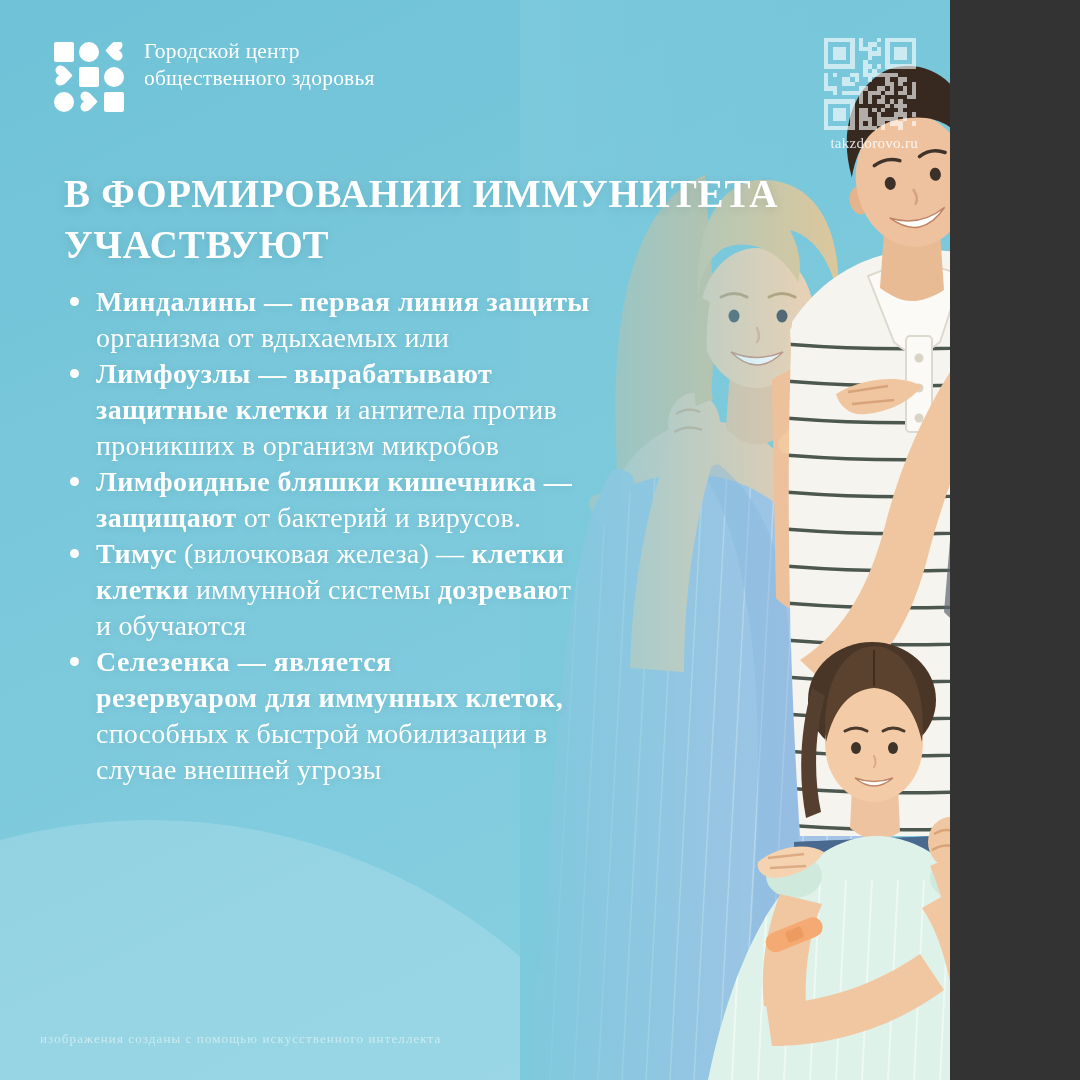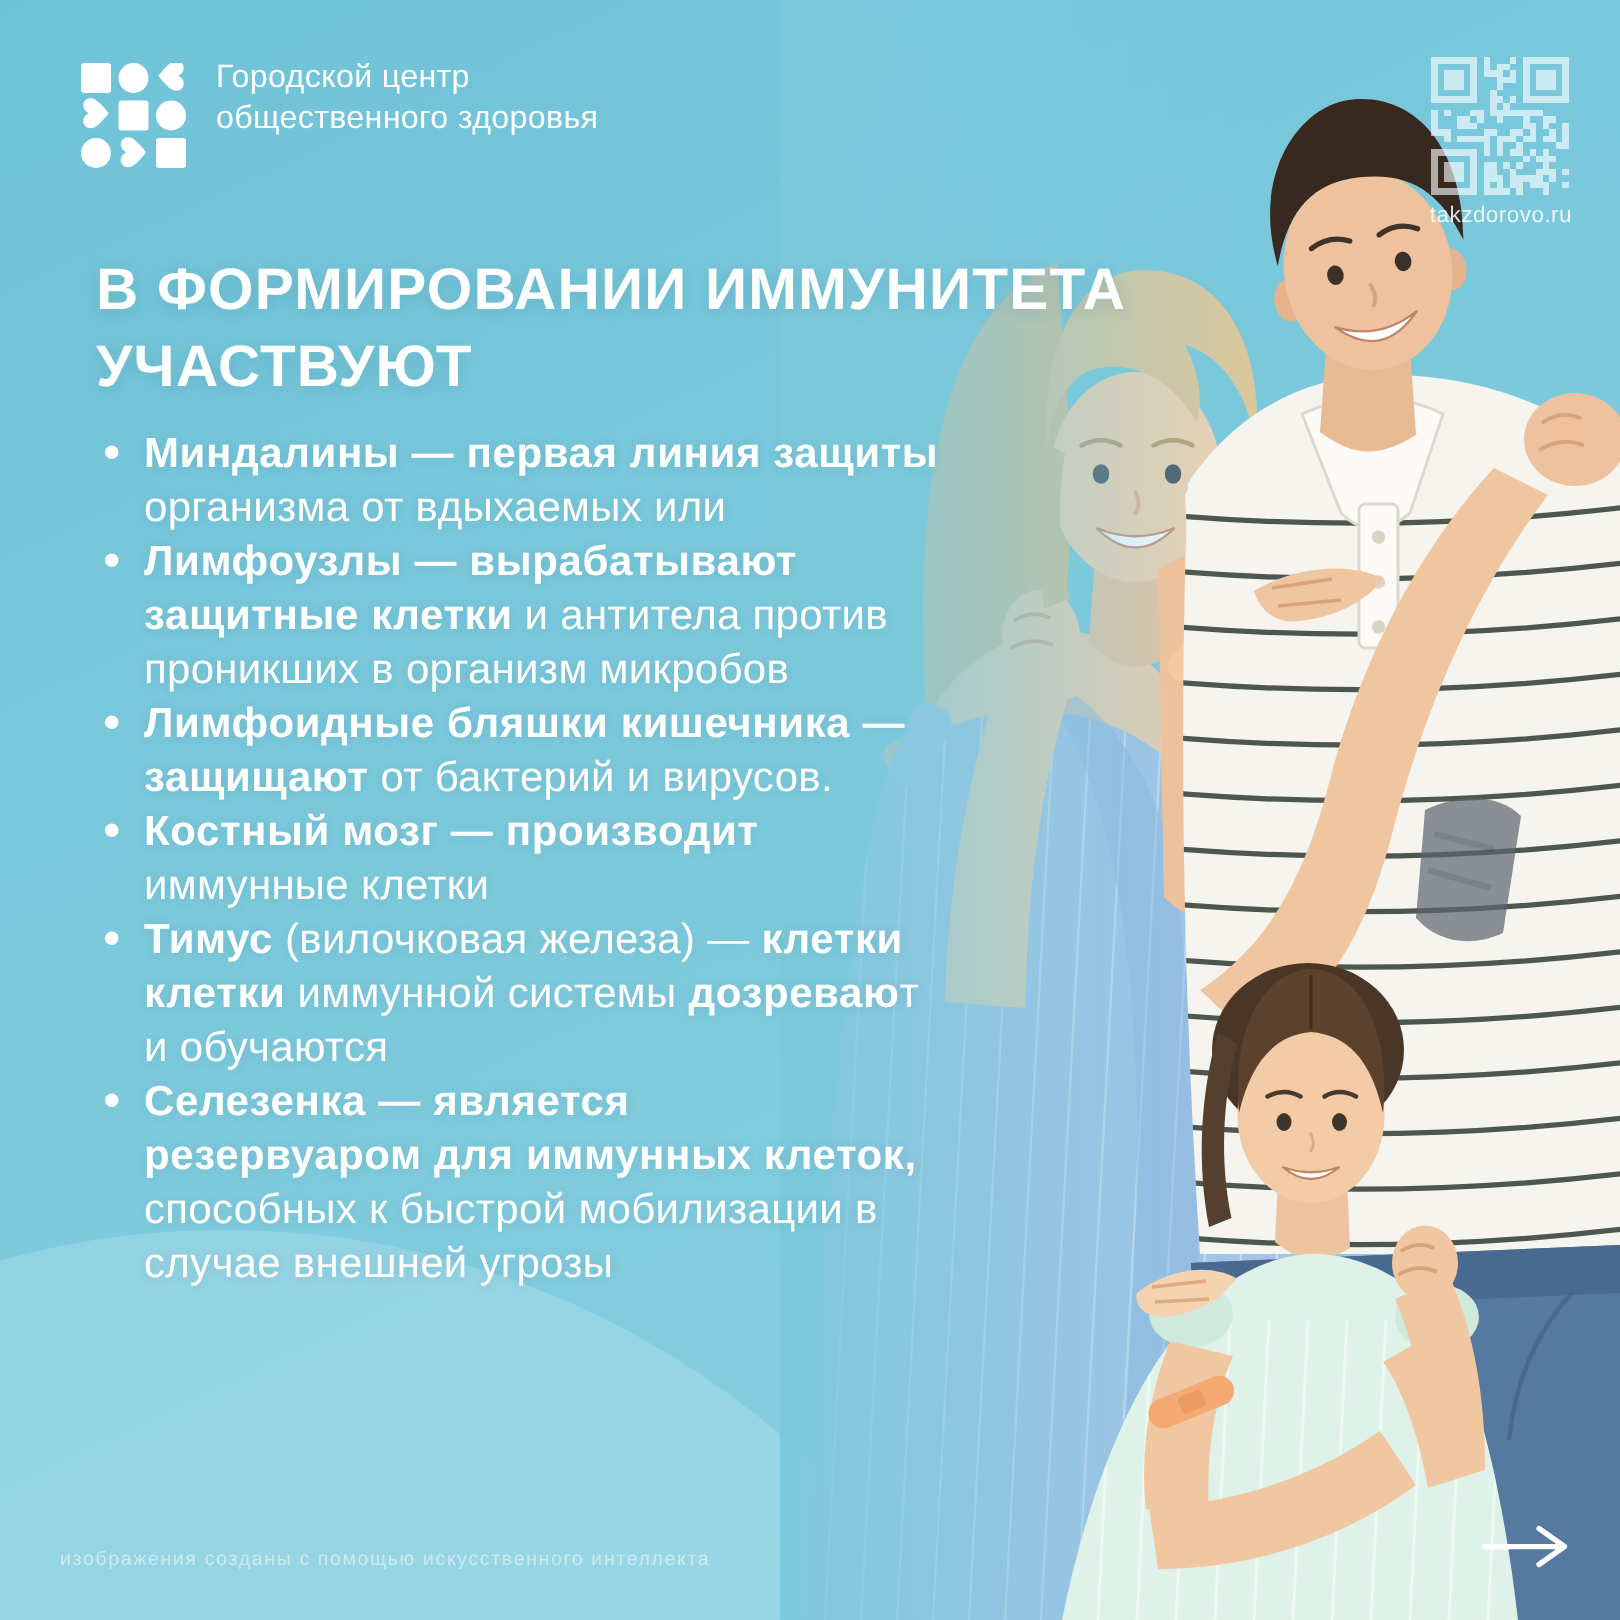--- a/index.html
+++ b/index.html
@@ -1,18 +1,18 @@
 <!DOCTYPE html>
 <html><head>
 <meta charset="utf-8">
 <style>
   html,body{margin:0;padding:0;background:#333;}
   .poster{
-    position:relative;width:1080px;height:1080px;overflow:hidden;
-    font-family:Liberation Sans, sans-serif;
+    position:relative;width:950px;height:1080px;overflow:hidden;
+    font-family:Liberation Serif, serif;
     background:linear-gradient(155deg,#6fc2d7 0%,#7cc9dc 45%,#8ad1e2 100%);
   }
   .bg-circle{
     position:absolute;left:-420px;top:820px;width:1140px;height:1140px;
     border-radius:50%;background:rgba(255,255,255,0.16);pointer-events:none;
   }
   .photo{position:absolute;inset:0;width:1080px;height:1080px;pointer-events:none;}
   
   .logo{position:absolute;left:54px;top:38px;display:flex;align-items:flex-start;z-index:5;}
   .logo-mark{width:70px;height:70px;margin-top:4px;}
@@ -383,25 +383,20 @@
         <div class="line"><span class="b">защитные клетки</span><span class="r"> и антитела против</span></div>
         <div class="line"><span class="r">проникших в организм микробов</span></div>
       </li>
       <li class="item">
         <span class="dot"></span>
         <div class="line"><span class="b">Лимфоидные бляшки кишечника —</span></div>
         <div class="line"><span class="b">защищают</span><span class="r"> от бактерий и вирусов.</span></div>
       </li>
       <li class="item">
         <span class="dot"></span>
-        <div class="line"><span class="b">Костный мозг — производит</span></div>
-        <div class="line"><span class="r">иммунные клетки</span></div>
-      </li>
-      <li class="item">
-        <span class="dot"></span>
         <div class="line"><span class="b">Тимус</span><span class="r"> (вилочковая железа) — </span><span class="b">клетки</span></div>
         <div class="line"><span class="b">клетки</span><span class="r"> иммунной системы </span><span class="b">дозреваю</span><span class="r">т</span></div>
         <div class="line"><span class="r">и обучаются</span></div>
       </li>
       <li class="item">
         <span class="dot"></span>
         <div class="line"><span class="b">Селезенка — является</span></div>
         <div class="line"><span class="b">резервуаром для иммунных клеток,</span></div>
         <div class="line"><span class="r">способных к быстрой мобилизации в</span></div>
         <div class="line"><span class="r">случае внешней угрозы</span></div>

